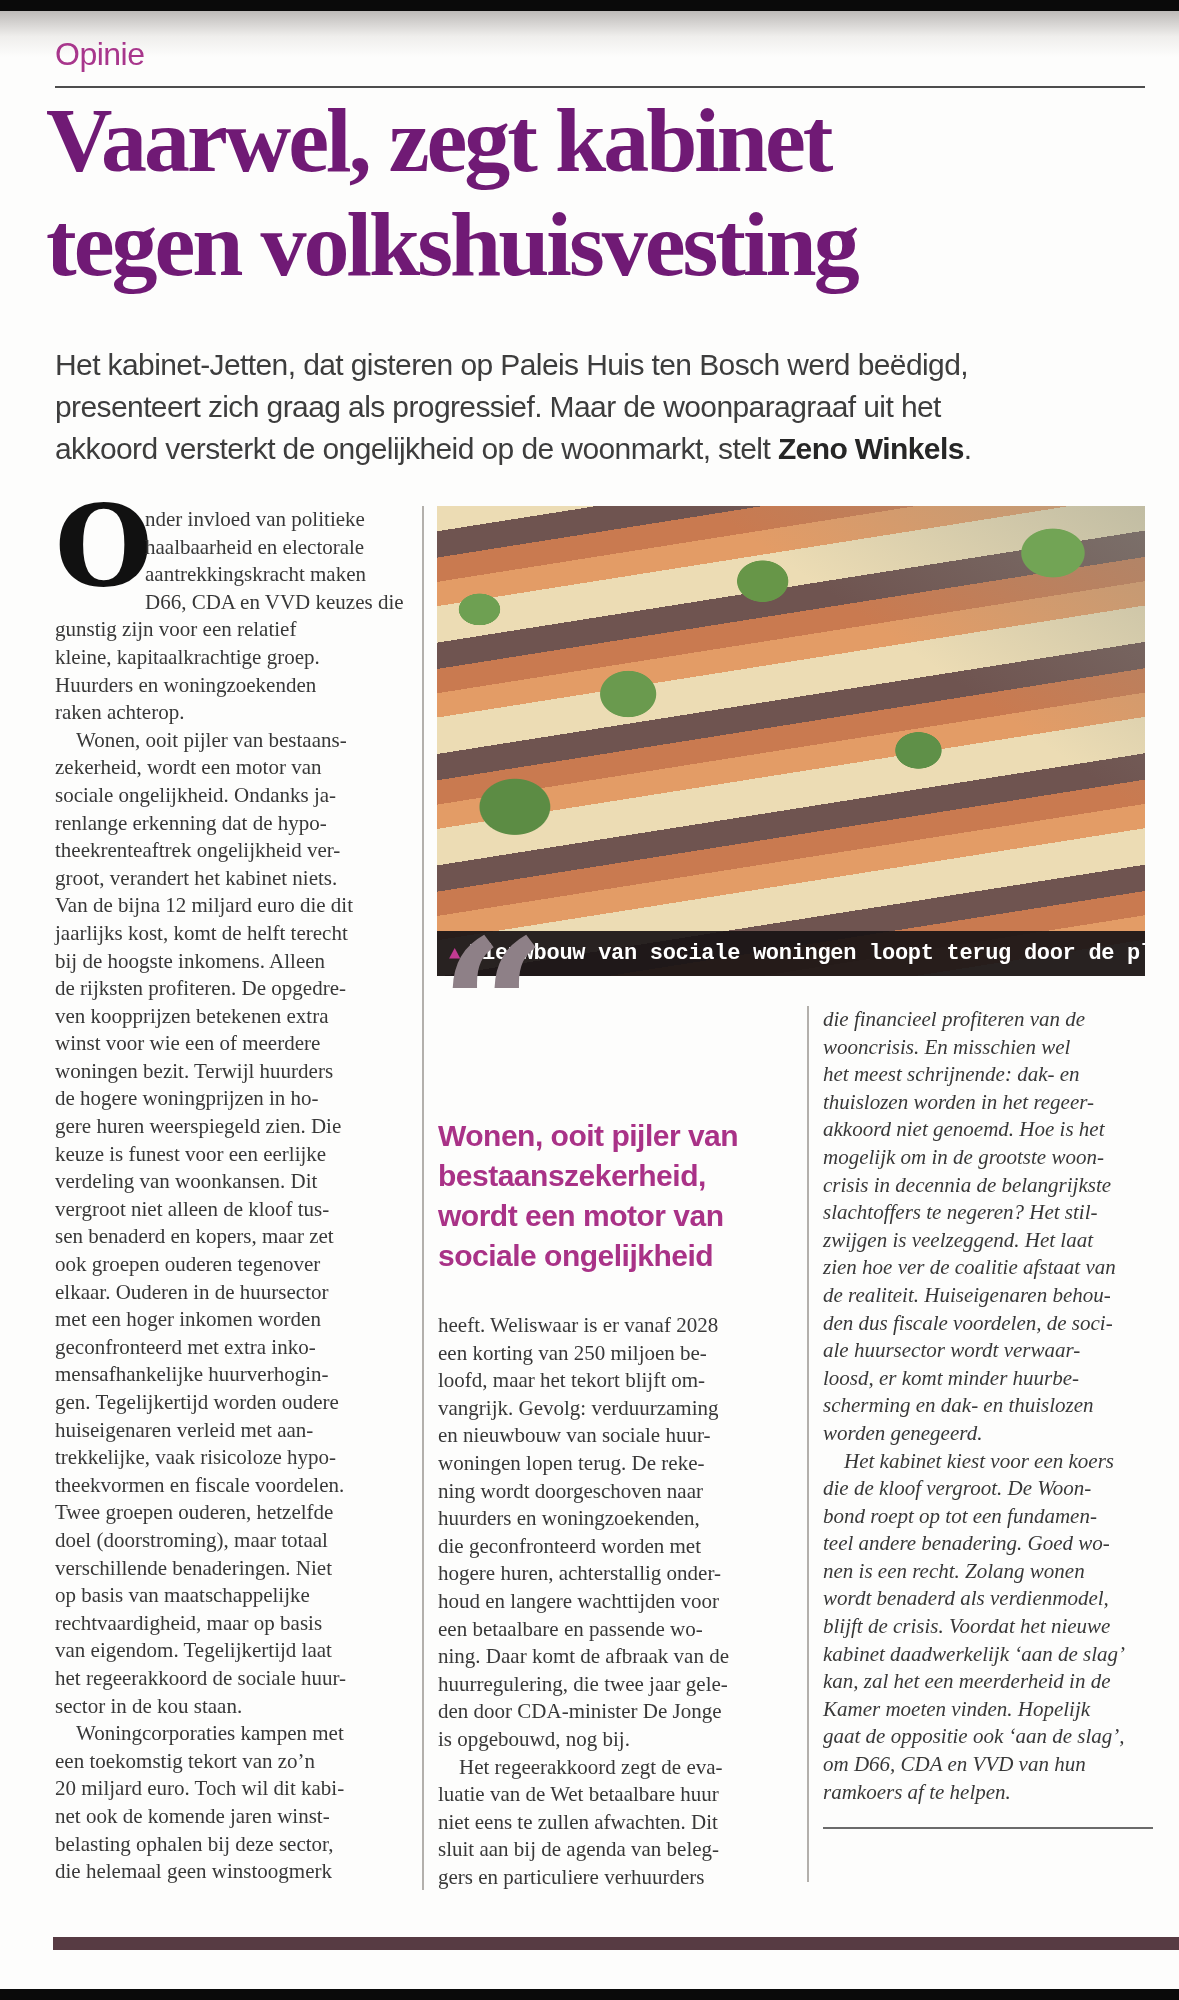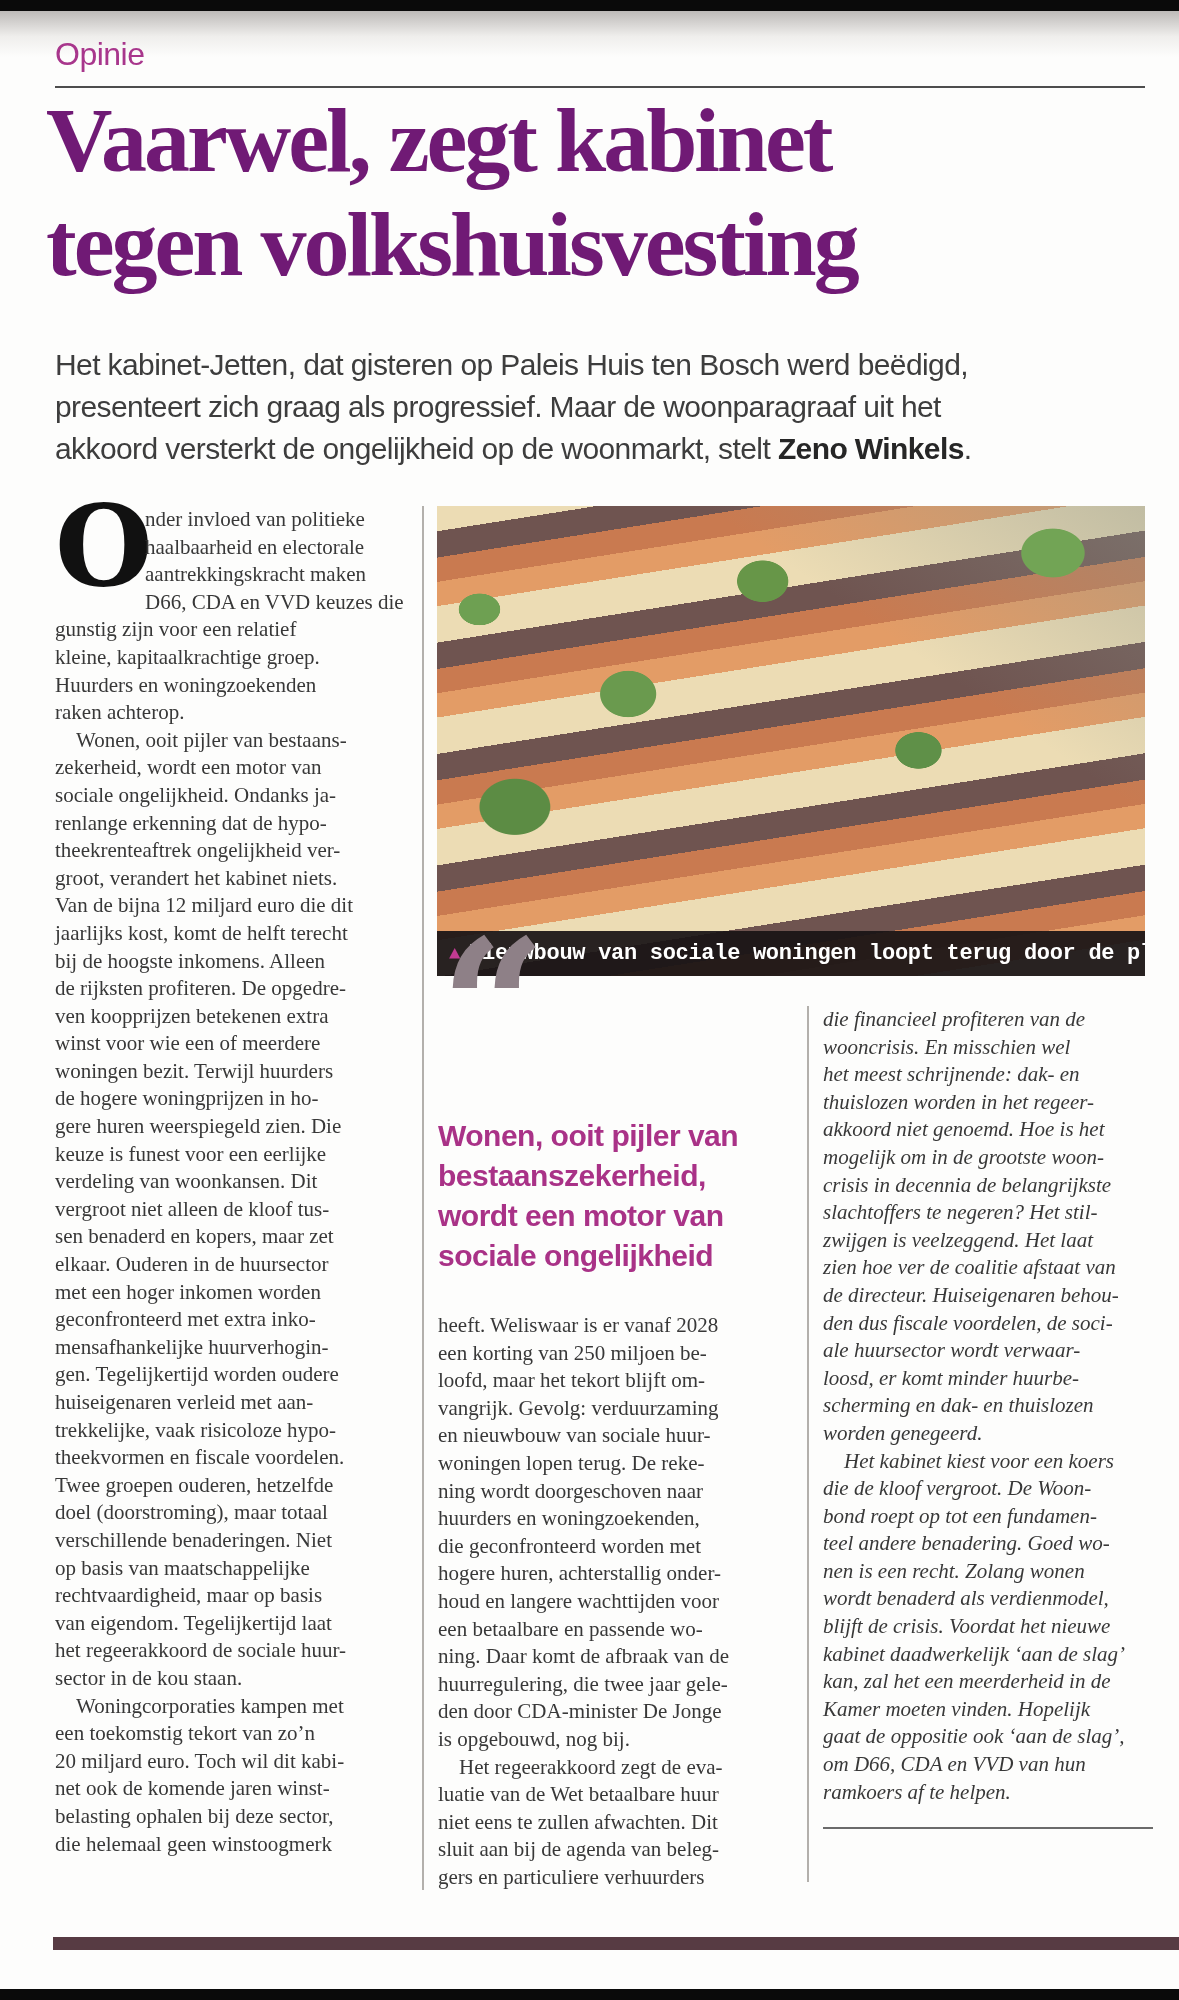--- a/index.html
+++ b/index.html
@@ -110,20 +110,21 @@
         <div class="ln">de rijksten profiteren. De opgedre-</div>
         <div class="ln">ven koopprijzen betekenen extra</div>
         <div class="ln">winst voor wie een of meerdere</div>
         <div class="ln">woningen bezit. Terwijl huurders</div>
         <div class="ln">de hogere woningprijzen in ho-</div>
         <div class="ln">gere huren weerspiegeld zien. Die</div>
         <div class="ln">keuze is funest voor een eerlijke</div>
         <div class="ln">verdeling van woonkansen. Dit</div>
         <div class="ln">vergroot niet alleen de kloof tus-</div>
         <div class="ln">sen benaderd en kopers, maar zet</div>
+        <div class="ln">ook groepen ouderen tegenover</div>
         <div class="ln">elkaar. Ouderen in de huursector</div>
         <div class="ln">met een hoger inkomen worden</div>
         <div class="ln">geconfronteerd met extra inko-</div>
         <div class="ln">mensafhankelijke huurverhogin-</div>
         <div class="ln">gen. Tegelijkertijd worden oudere</div>
         <div class="ln">huiseigenaren verleid met aan-</div>
         <div class="ln">trekkelijke, vaak risicoloze hypo-</div>
         <div class="ln">theekvormen en fiscale voordelen.</div>
         <div class="ln">Twee groepen ouderen, hetzelfde</div>
         <div class="ln">doel (doorstroming), maar totaal</div>
@@ -188,21 +189,21 @@
         <div class="ln">die financieel profiteren van de</div>
         <div class="ln">wooncrisis. En misschien wel</div>
         <div class="ln">het meest schrijnende: dak- en</div>
         <div class="ln">thuislozen worden in het regeer-</div>
         <div class="ln">akkoord niet genoemd. Hoe is het</div>
         <div class="ln">mogelijk om in de grootste woon-</div>
         <div class="ln">crisis in decennia de belangrijkste</div>
         <div class="ln">slachtoffers te negeren? Het stil-</div>
         <div class="ln">zwijgen is veelzeggend. Het laat</div>
         <div class="ln">zien hoe ver de coalitie afstaat van</div>
-        <div class="ln">de directeur. Huiseigenaren behou-</div>
+        <div class="ln">de realiteit. Huiseigenaren behou-</div>
         <div class="ln">den dus fiscale voordelen, de soci-</div>
         <div class="ln">ale huursector wordt verwaar-</div>
         <div class="ln">loosd, er komt minder huurbe-</div>
         <div class="ln">scherming en dak- en thuislozen</div>
         <div class="ln">worden genegeerd.</div>
         <div class="ln"> Het kabinet kiest voor een koers</div>
         <div class="ln">die de kloof vergroot. De Woon-</div>
         <div class="ln">bond roept op tot een fundamen-</div>
         <div class="ln">teel andere benadering. Goed wo-</div>
         <div class="ln">nen is een recht. Zolang wonen</div>

